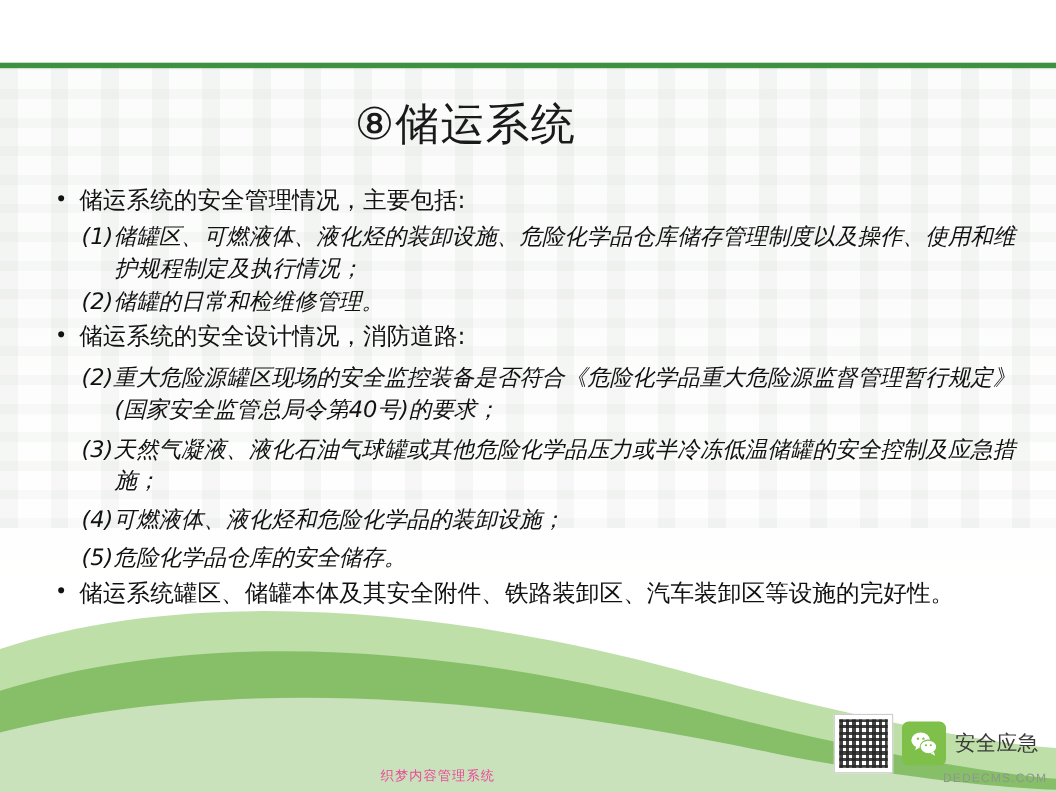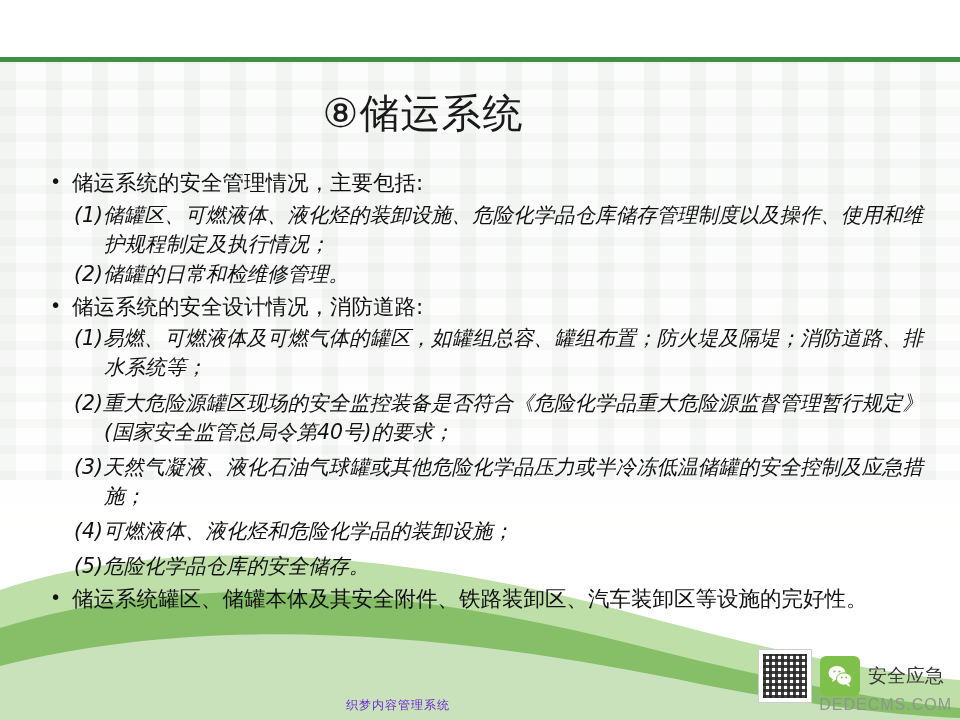--- a/index.html
+++ b/index.html
@@ -158,29 +158,29 @@
     font-family: "DejaVu Sans", "Liberation Sans", sans-serif;
     white-space: nowrap;
   }
   .watermark-center {
     position: absolute;
     left: 0;
     bottom: 6px;
     width: 796px;
     text-align: center;
     font-size: 12px;
-    color: #6d28d9;
+    color: #ec4899;
     letter-spacing: 1px;
     font-family: "DejaVu Sans", "Liberation Sans", sans-serif;
   }
   .watermark-right {
     position: absolute;
     right: 8px;
     bottom: 6px;
-    font-size: 16px;
+    font-size: 11px;
     color: #8e968e;
     letter-spacing: 1px;
     font-family: "Liberation Sans", sans-serif;
     text-align: center;
   }
 </style>
 </head>
 <body>
 
 <div class="slide">
@@ -211,21 +211,20 @@
     <div class="lvl2">(1)储罐区、可燃液体、液化烃的装卸设施、危险化学品仓库储存管理制度以及操作、使用和维护规程制定及执行情况；</div>
     <div class="lvl2">(2)储罐的日常和检维修管理。</div>
 
     <div class="spacer-xs"></div>
 
     <div class="lvl1">
       <span class="bullet">•</span>
       <span>储运系统的安全设计情况，消防道路:</span>
     </div>
 
-    <div class="lvl2">(1)易燃、可燃液体及可燃气体的罐区，如罐组总容、罐组布置；防火堤及隔堤；消防道路、排水系统等；</div>
     <div class="spacer-sm"></div>
     <div class="lvl2">(2)重大危险源罐区现场的安全监控装备是否符合《危险化学品重大危险源监督管理暂行规定》(国家安全监管总局令第40号)的要求；</div>
     <div class="spacer-sm"></div>
     <div class="lvl2">(3)天然气凝液、液化石油气球罐或其他危险化学品压力或半冷冻低温储罐的安全控制及应急措施；</div>
     <div class="spacer-sm"></div>
     <div class="lvl2">(4)可燃液体、液化烃和危险化学品的装卸设施；</div>
     <div class="spacer-sm"></div>
     <div class="lvl2">(5)危险化学品仓库的安全储存。</div>
 
     <div class="spacer-xs"></div>

